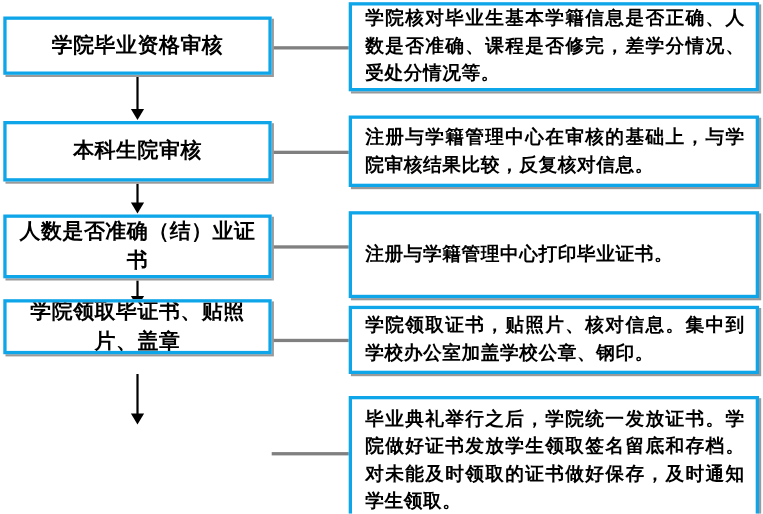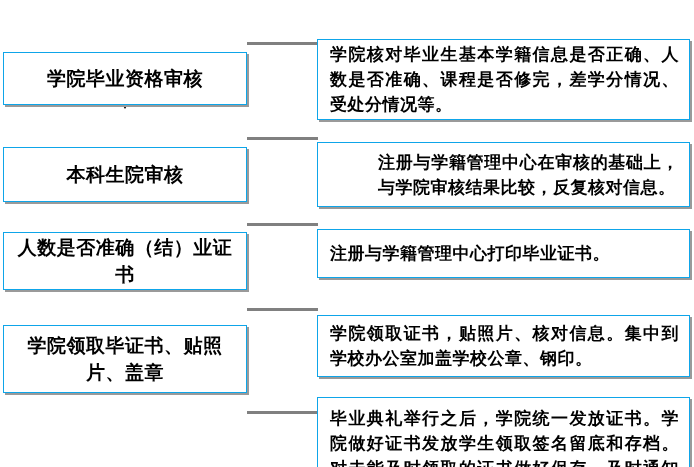--- a/index.html
+++ b/index.html
@@ -16,27 +16,26 @@
     width: 694px;
     height: 467px;
     background: #ffffff;
     overflow: hidden;
   }
 
   
   .box {
     position: absolute;
     box-sizing: border-box;
-    border: 1px solid #0ea5e9;
+    border: 3px solid #0ea5e9;
     background: #ffffff;
     box-shadow: 2px 2px 0 0 #9a9a9a;
     display: flex;
     align-items: center;
     overflow: hidden;
-    margin-top: 37px;
   }
   .box-text {
     width: 100%;
     font-family: "DejaVu Serif", "Liberation Serif", serif;
     font-weight: bold;
     color: #000000;
     letter-spacing: 0.5px;
   }
 
   
@@ -113,34 +112,34 @@
   </div>
 
   <div class="box step-box" style="top:110px; height:55px;">
     <div class="box-text">本科生院审核</div>
   </div>
 
   <div class="box step-box" style="top:195px; height:58px;">
     <div class="box-text">人数是否准确（结）业证书</div>
   </div>
 
-  <div class="box step-box" style="top:288px; height:68px;">
+  <div class="box step-box" style="top:272px; height:50px;">
     <div class="box-text">学院领取毕证书、贴照片、盖章</div>
   </div>
 
 
   <div class="box desc-box" style="top:2px; height:81px;">
     <div class="box-text">学院核对毕业生基本学籍信息是否正确、人数是否准确、课程是否修完，差学分情况、受处分情况等。</div>
   </div>
 
-  <div class="box desc-box" style="top:105px; height:65px;padding-left:48px;">
+  <div class="box desc-box" style="top:105px; height:65px;">
     <div class="box-text">注册与学籍管理中心在审核的基础上，与学院审核结果比较，反复核对信息。</div>
   </div>
 
-  <div class="box desc-box" style="top:192px; height:49px;">
+  <div class="box desc-box" style="top:192px; height:79px;">
     <div class="box-text">注册与学籍管理中心打印毕业证书。</div>
   </div>
 
   <div class="box desc-box" style="top:278px; height:62px;justify-content:flex-end;">
     <div class="box-text">学院领取证书，贴照片、核对信息。集中到学校办公室加盖学校公章、钢印。</div>
   </div>
 
   <div class="box desc-box" style="top:360px; height:118px;">
     <div class="box-text">毕业典礼举行之后，学院统一发放证书。学院做好证书发放学生领取签名留底和存档。对未能及时领取的证书做好保存，及时通知学生领取。</div>
   </div>

